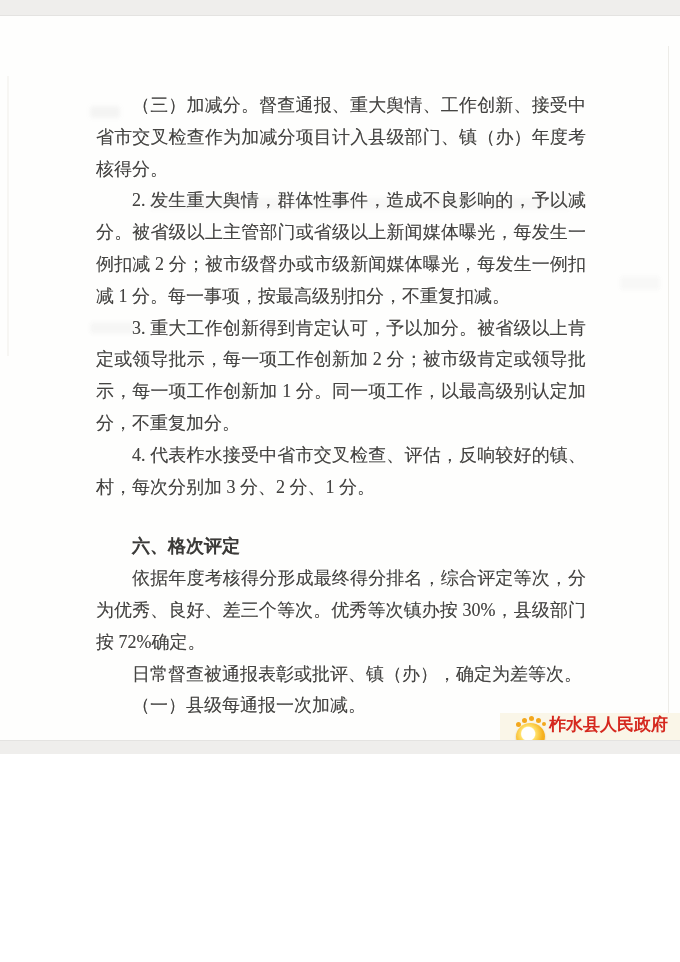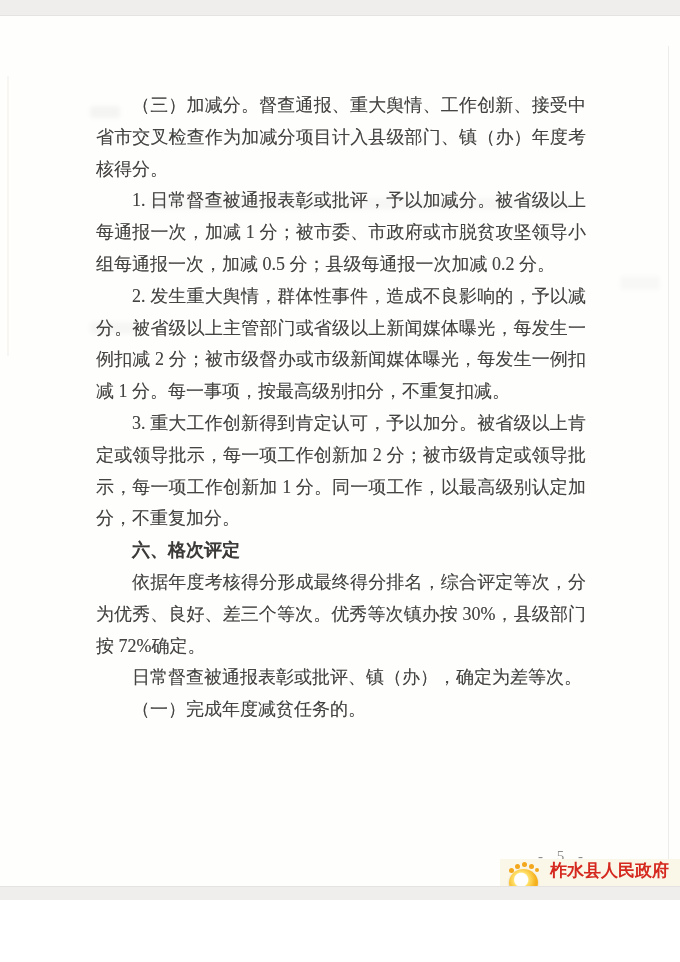--- a/index.html
+++ b/index.html
@@ -3,21 +3,21 @@
 <meta charset="utf-8">
 <style>
   html, body { margin: 0; padding: 0; }
   body {
     width: 680px; height: 962px;
     background: #ffffff;
     font-family: "Liberation Serif", "DejaVu Serif", serif;
   }
   .screen {
     position: relative;
-    width: 680px; height: 900px;
+    width: 680px; height: 754px;
     background: #fdfdfb;
     overflow: hidden;
   }
   .top-bar {
     position: absolute; top: 0; left: 0; right: 0;
     height: 15px;
     background: #efeeec;
     border-bottom: 1px solid #e4e3e1;
   }
   .bottom-bar {
@@ -57,39 +57,39 @@
     position: absolute;
     left: 96px; top: 74px;
     width: 490px;
     color: #454442;
     font-size: 18px;
     line-height: 31.8px;
     text-align: justify;
     text-shadow: 0 0 0.5px rgba(40,40,40,0.35);
   }
   .para { margin: 0; text-indent: 2em; }
-  .para.bold { font-weight: bold; color: #3b3a38; }
+  .para.bold { font-weight: bold; color: #3b3a38; margin-top: 28px; }
 
   .page-number {
     position: absolute;
     right: 92px; top: 832px;
     color: #8d8d8b;
     font-size: 15px;
     letter-spacing: 5px;
   }
 
   .footer-logo {
     position: absolute;
     right: 0; bottom: 0;
     width: 180px; height: 41px;
     background: #faf6e8;
     display: flex;
     align-items: center;
-    gap: 9px;
-    padding-left: 9px;
+    gap: 1px;
+    padding-left: 16px;
     box-sizing: border-box;
     cursor: pointer;
   }
   .paw { position: relative; width: 32px; height: 35px; flex: 0 0 auto; }
   .paw .pad {
     position: absolute; left: 0; bottom: 1px;
     width: 29px; height: 27px;
     border-radius: 50%;
     background: radial-gradient(circle at 42% 40%, #ffffff 0 28%, #ffe06a 33%, #f6b31f 62%, #ee9a10 100%);
     box-shadow: 0 1px 2px rgba(150,100,0,0.35);
@@ -134,27 +134,27 @@
   <div class="page">
     <div class="edge-streak-left"></div>
     <div class="edge-line-right"></div>
     <div class="ghost g1"></div>
     <div class="ghost g2"></div>
     <div class="ghost g3"></div>
     <div class="ghost g4"></div>
 
     <div class="doc-body" id="doc-body">
         <p class="para">（三）加减分。督查通报、重大舆情、工作创新、接受中省市交叉检查作为加减分项目计入县级部门、镇（办）年度考核得分。</p>
-        <p class="para">1. 日常督查被通报表彰或批评，予以加减分。被省级以上每通报一次，加减 1 分；被市委、市政府或市脱贫攻坚领导小组每通报一次，加减 0.5 分；县级每通报一次加减 0.2 分。</p>
         <p class="para">2. 发生重大舆情，群体性事件，造成不良影响的，予以减分。被省级以上主管部门或省级以上新闻媒体曝光，每发生一例扣减 2 分；被市级督办或市级新闻媒体曝光，每发生一例扣减 1 分。每一事项，按最高级别扣分，不重复扣减。</p>
         <p class="para">3. 重大工作创新得到肯定认可，予以加分。被省级以上肯定或领导批示，每一项工作创新加 2 分；被市级肯定或领导批示，每一项工作创新加 1 分。同一项工作，以最高级别认定加分，不重复加分。</p>
+        <p class="para">4. 代表柞水接受中省市交叉检查、评估，反响较好的镇、村，每次分别加 3 分、2 分、1 分。</p>
         <p class="para bold">六、格次评定</p>
         <p class="para">依据年度考核得分形成最终得分排名，综合评定等次，分为优秀、良好、差三个等次。优秀等次镇办按 30%，县级部门按 72%确定。</p>
         <p class="para">日常督查被通报表彰或批评、镇（办），确定为差等次。</p>
-        <p class="para">（一）完成年度减贫任务的。</p>
+        <p class="para">（一）县级每通报一次加减。</p>
       </div>
 
     <div class="page-number">- 5 -</div>
   </div>
 
   <div class="footer-logo">
     <div class="paw">
       <span class="toe t1"></span>
       <span class="toe t2"></span>
       <span class="toe t3"></span>

